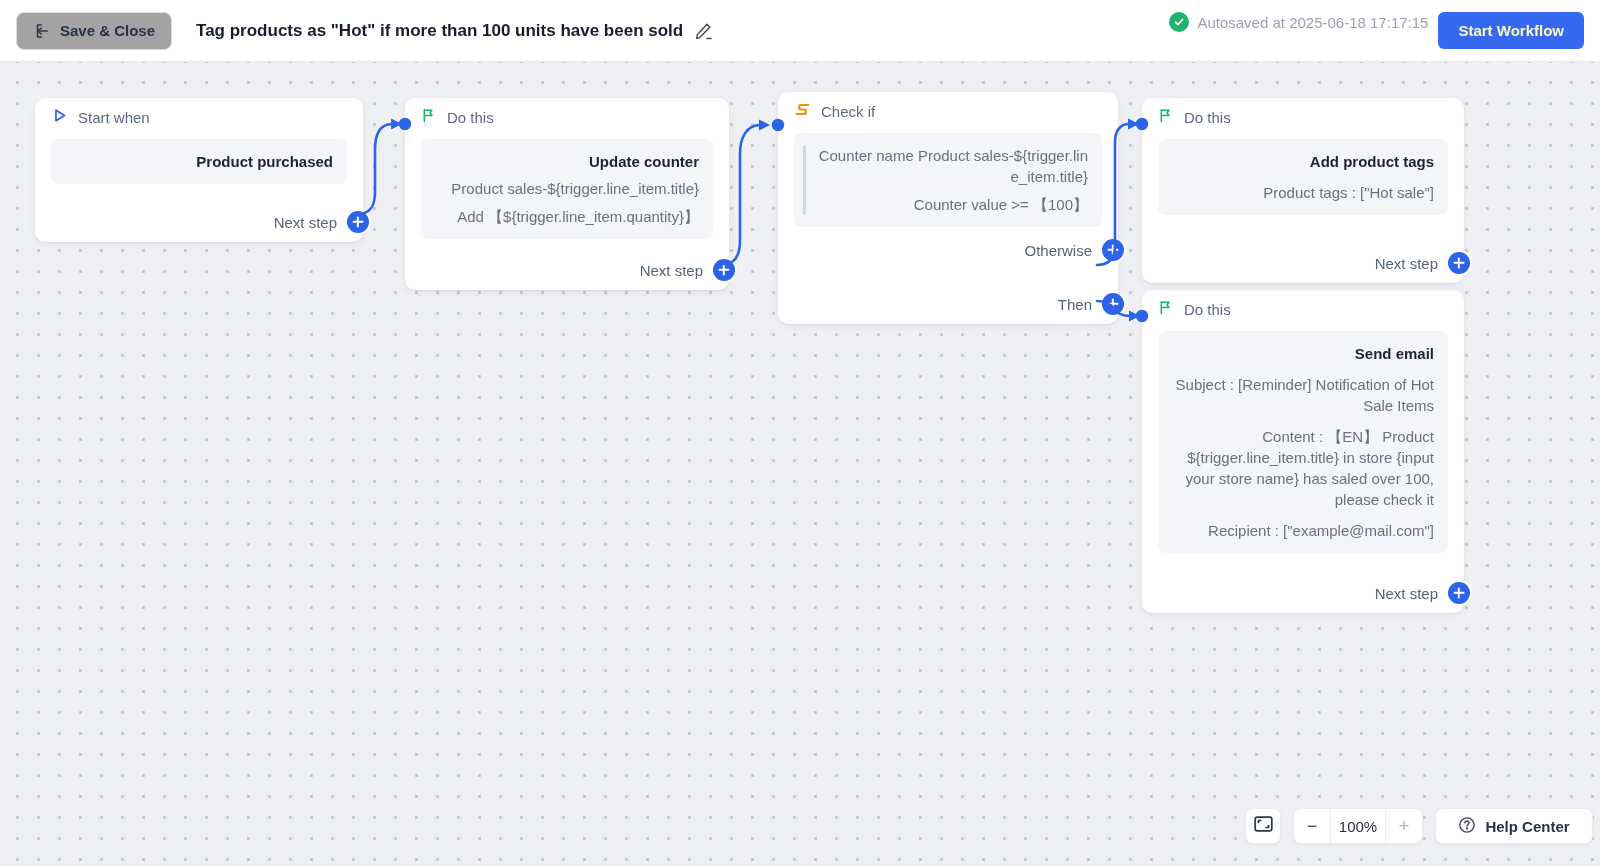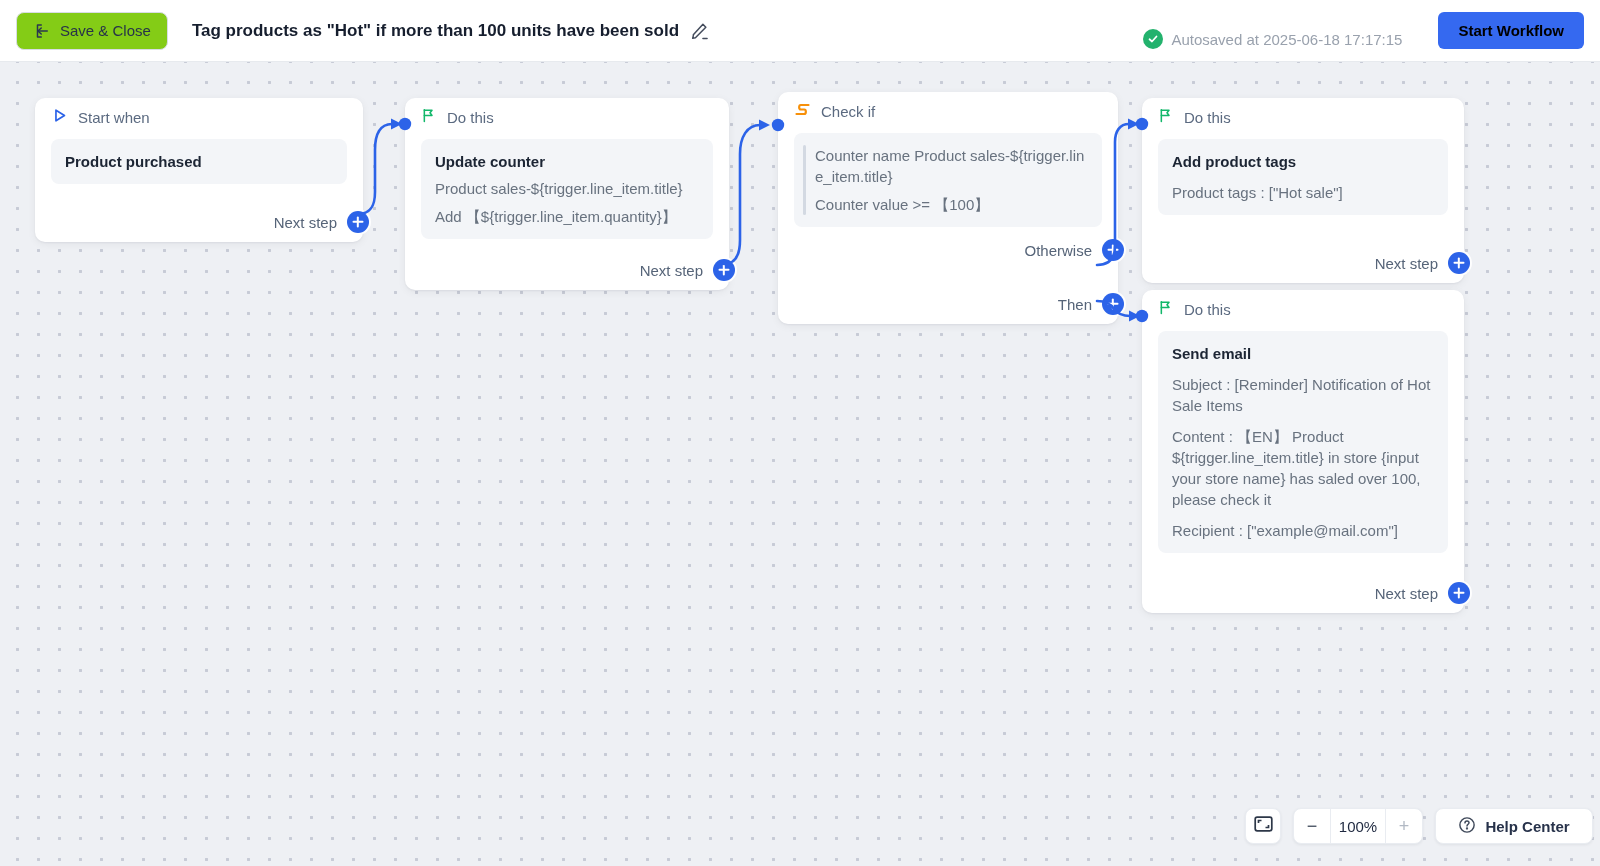--- a/index.html
+++ b/index.html
@@ -4,46 +4,46 @@
 <style>
   * { box-sizing: border-box; }
   html,body { margin:0; padding:0; width:1600px; height:866px; overflow:hidden;
               font-family:"Liberation Sans", sans-serif; }
 
   
   .topbar { position:relative; z-index:10; height:62px; background:#ffffff;
             border-bottom:1px solid #e7eaee; display:flex; align-items:center;
             padding:0 16px; }
   .btn-save { display:flex; align-items:center; gap:9px; height:38px; padding:0 16px;
-              background:#84cc16; border:1px solid #d8dde4; border-radius:8px;
-              font-size:15px; font-weight:400; color:#27324a; cursor:pointer; }
+              background:#a3a3a3; border:1px solid #d8dde4; border-radius:8px;
+              font-size:15px; font-weight:700; color:#27324a; cursor:pointer; }
   .wf-title { margin-left:24px; display:flex; align-items:center; gap:11px;
               font-size:17px; font-weight:700; color:#161e2e; }
   .edit-ic { display:flex; cursor:pointer; }
-  .topbar-right { margin-left:auto; display:flex; align-items:flex-end; gap:36px; }
+  .topbar-right { margin-left:auto; display:flex; align-items:flex-start; gap:10px; }
   .autosave { display:flex; align-items:center; gap:8px; font-size:15px; color:#99a1ad; }
   .check-badge { width:20px; height:20px; border-radius:50%; background:#23b26d;
                  display:flex; align-items:center; justify-content:center; }
-  .btn-start { height:37px; padding:0 20px; background:#3569f0; color:#000000; border:none;
+  .btn-start { height:37px; padding:0 20px; background:#3569f0; color:#fef9c3; border:none;
                border-radius:6px; font-size:15px; font-weight:600; cursor:pointer;
                font-family:"Liberation Sans", sans-serif; }
 
   
   .canvas { position:absolute; top:62px; left:0; width:1600px; height:804px;
             background-color:#eef0f4;
             background-image:radial-gradient(circle, #c7cbd6 1.4px, transparent 1.6px);
             background-size:21px 21px; background-position:7px 10px; }
 
   .card { position:absolute; background:#fff; border-radius:10px; padding:9px 16px;
           display:flex; flex-direction:column;
           box-shadow:0 1px 2px rgba(16,24,40,.05), 0 2px 8px rgba(16,24,40,.06); }
   .card-header { display:flex; align-items:center; gap:10px; height:20px;
                  font-size:15px; color:#5b6a80; margin-bottom:12px; flex:none; }
   .card-box { background:#f3f5f8; border-radius:8px; padding:12px 14px;
-              font-size:15px; color:#68727f; line-height:21px; flex:none; }
+              font-size:15px; color:#68727f; line-height:21px; flex:none;text-align:right; }
   .box-title { color:#1c2534; font-weight:600; }
   .box-line { margin-top:7px; }
   .box-line:first-child { margin-top:0; }
   .box-para { margin-top:10px; }
   .quoted { position:relative; padding-left:21px; }
   .quoted::before { content:""; position:absolute; left:9px; top:12px; bottom:12px;
                     width:3px; border-radius:2px; background:#d3d9e2; }
   .brk { word-break:break-all; }
 
   .footer-row { margin-top:auto; display:flex; justify-content:flex-end; align-items:center;

